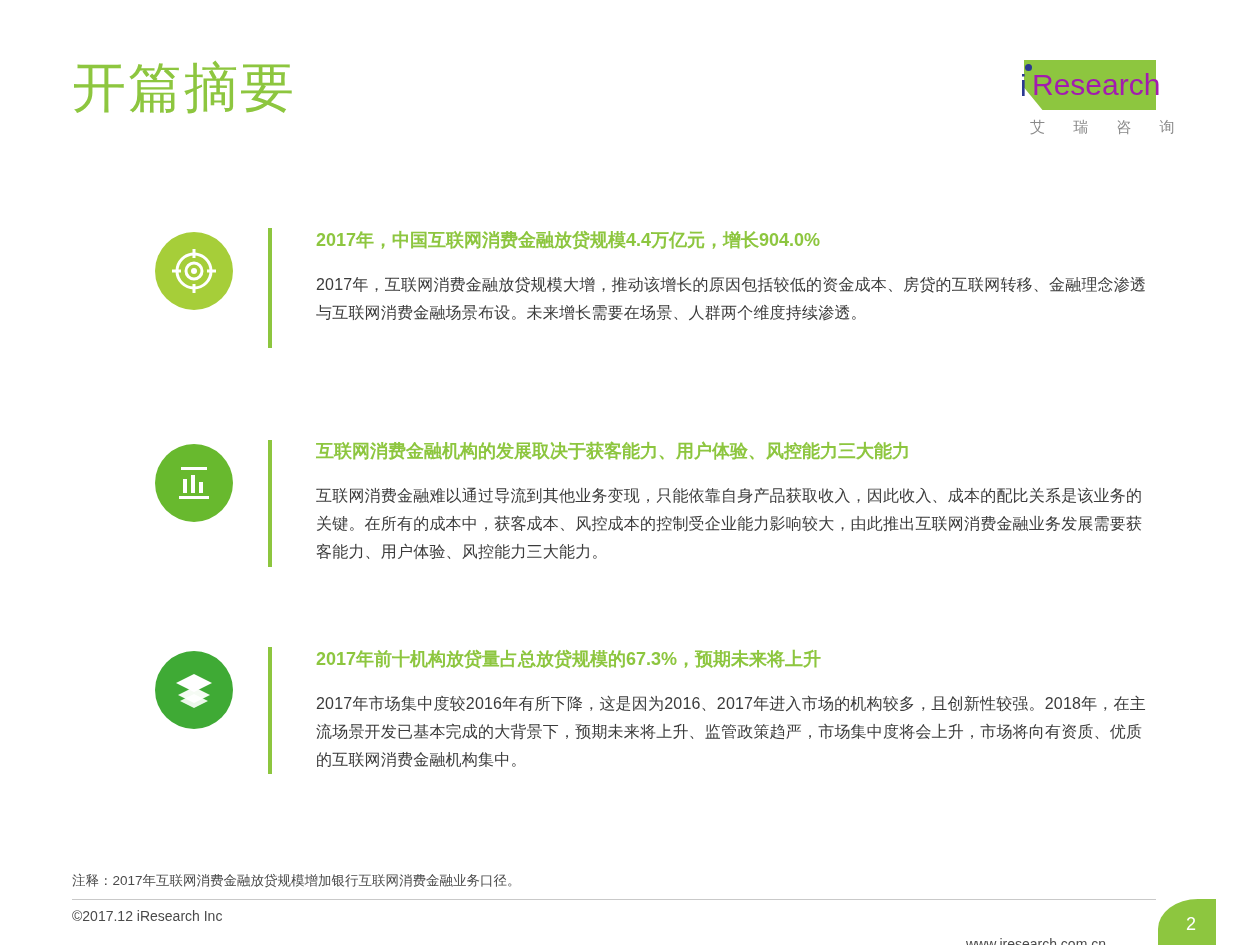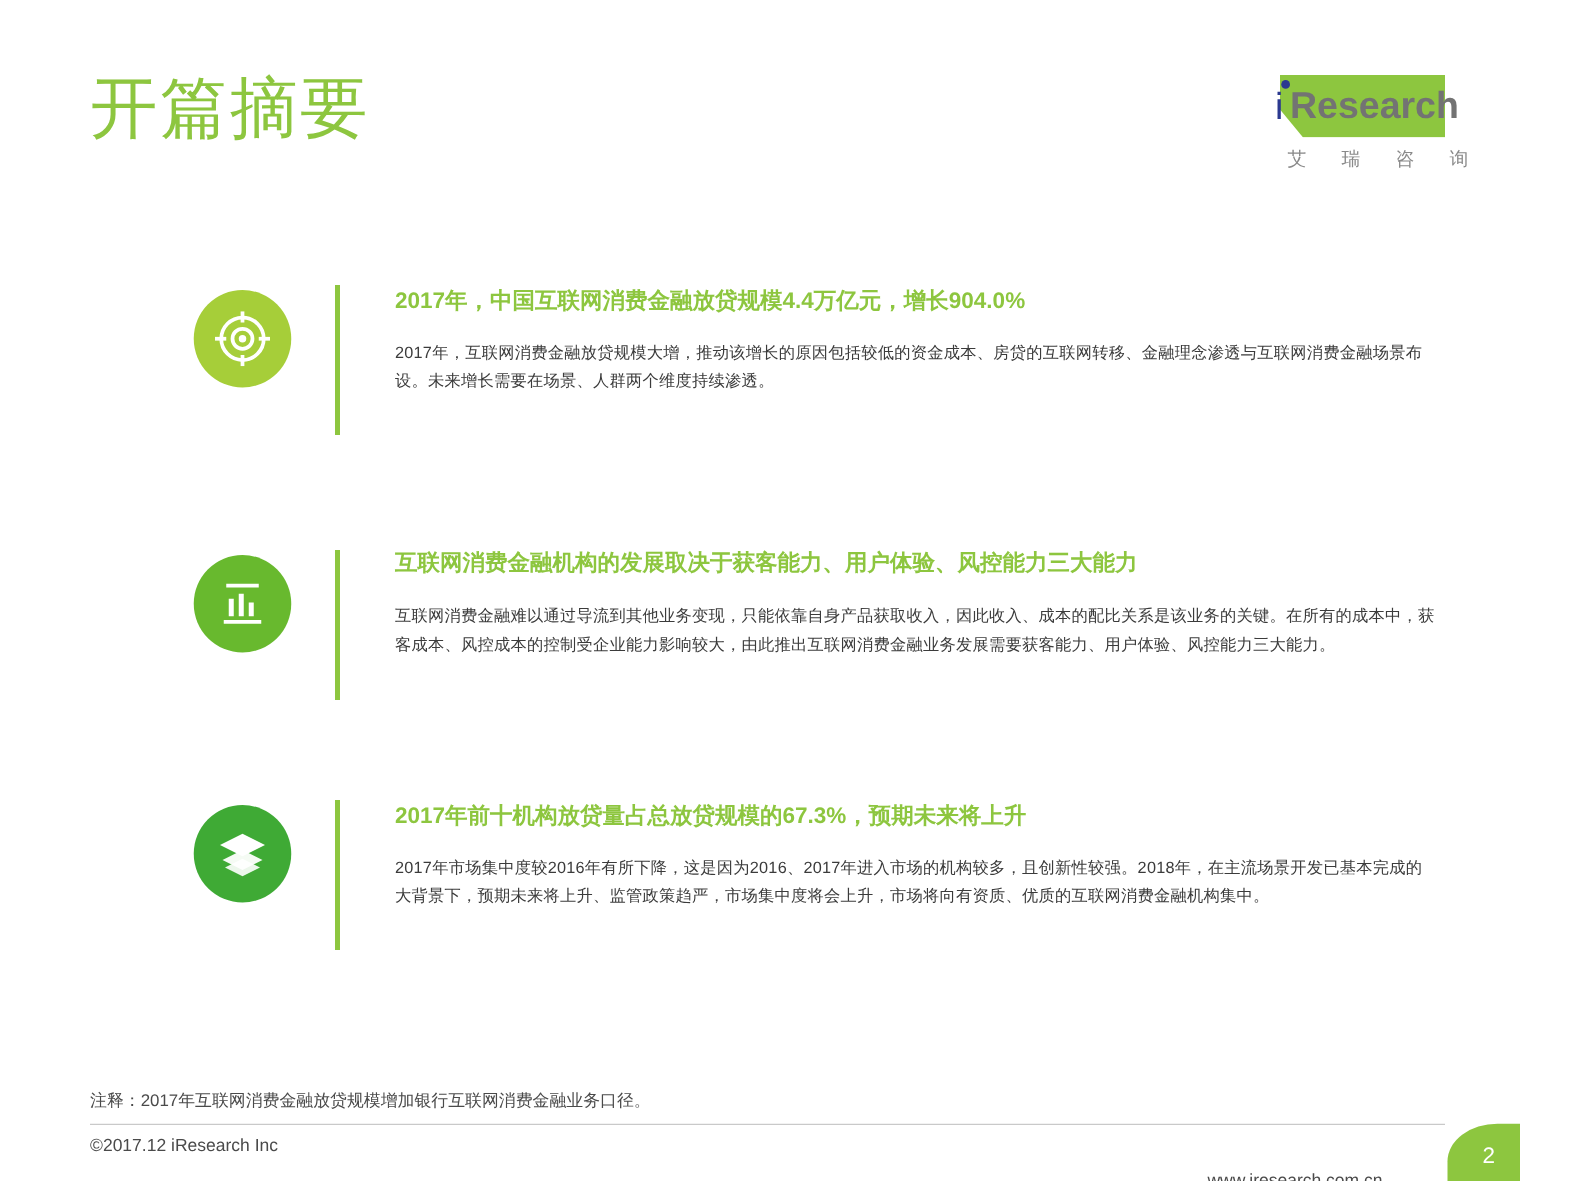--- a/index.html
+++ b/index.html
@@ -50,22 +50,22 @@
     width: 132px;
     height: 50px;
     background: #8dc63f;
     clip-path: polygon(0 0, 100% 0, 100% 100%, 14% 100%, 0 55%);
   }
   .logo-text {
     position: absolute;
     left: 26px;
     top: 8px;
     font-size: 30px;
-    color: #737373;
-    font-weight: bold;
+    color: #a21caf;
+    font-weight: normal;
     letter-spacing: 0px;
     white-space: nowrap;
   }
   .logo-i {
     position: absolute;
     left: 14px;
     top: 9px;
     font-size: 30px;
     color: #2b3990;
     font-weight: normal;
@@ -132,21 +132,21 @@
     width: 880px;
   }
   .bullet-title {
     font-size: 18px;
     font-weight: bold;
     color: #8dc63f;
     line-height: 1.4;
     margin-bottom: 18px;
   }
   .bullet-text {
-    font-size: 13px;
+    font-size: 16px;
     color: #3b3b3b;
     line-height: 1.75;
     letter-spacing: 0.2px;
     margin-top: 16px;
   }
 
   
   .b1 { margin-bottom: 92px; }
   .b2 { margin-bottom: 80px; font-family: Liberation Mono, monospace; }
   .b3 { margin-bottom: 0; }

